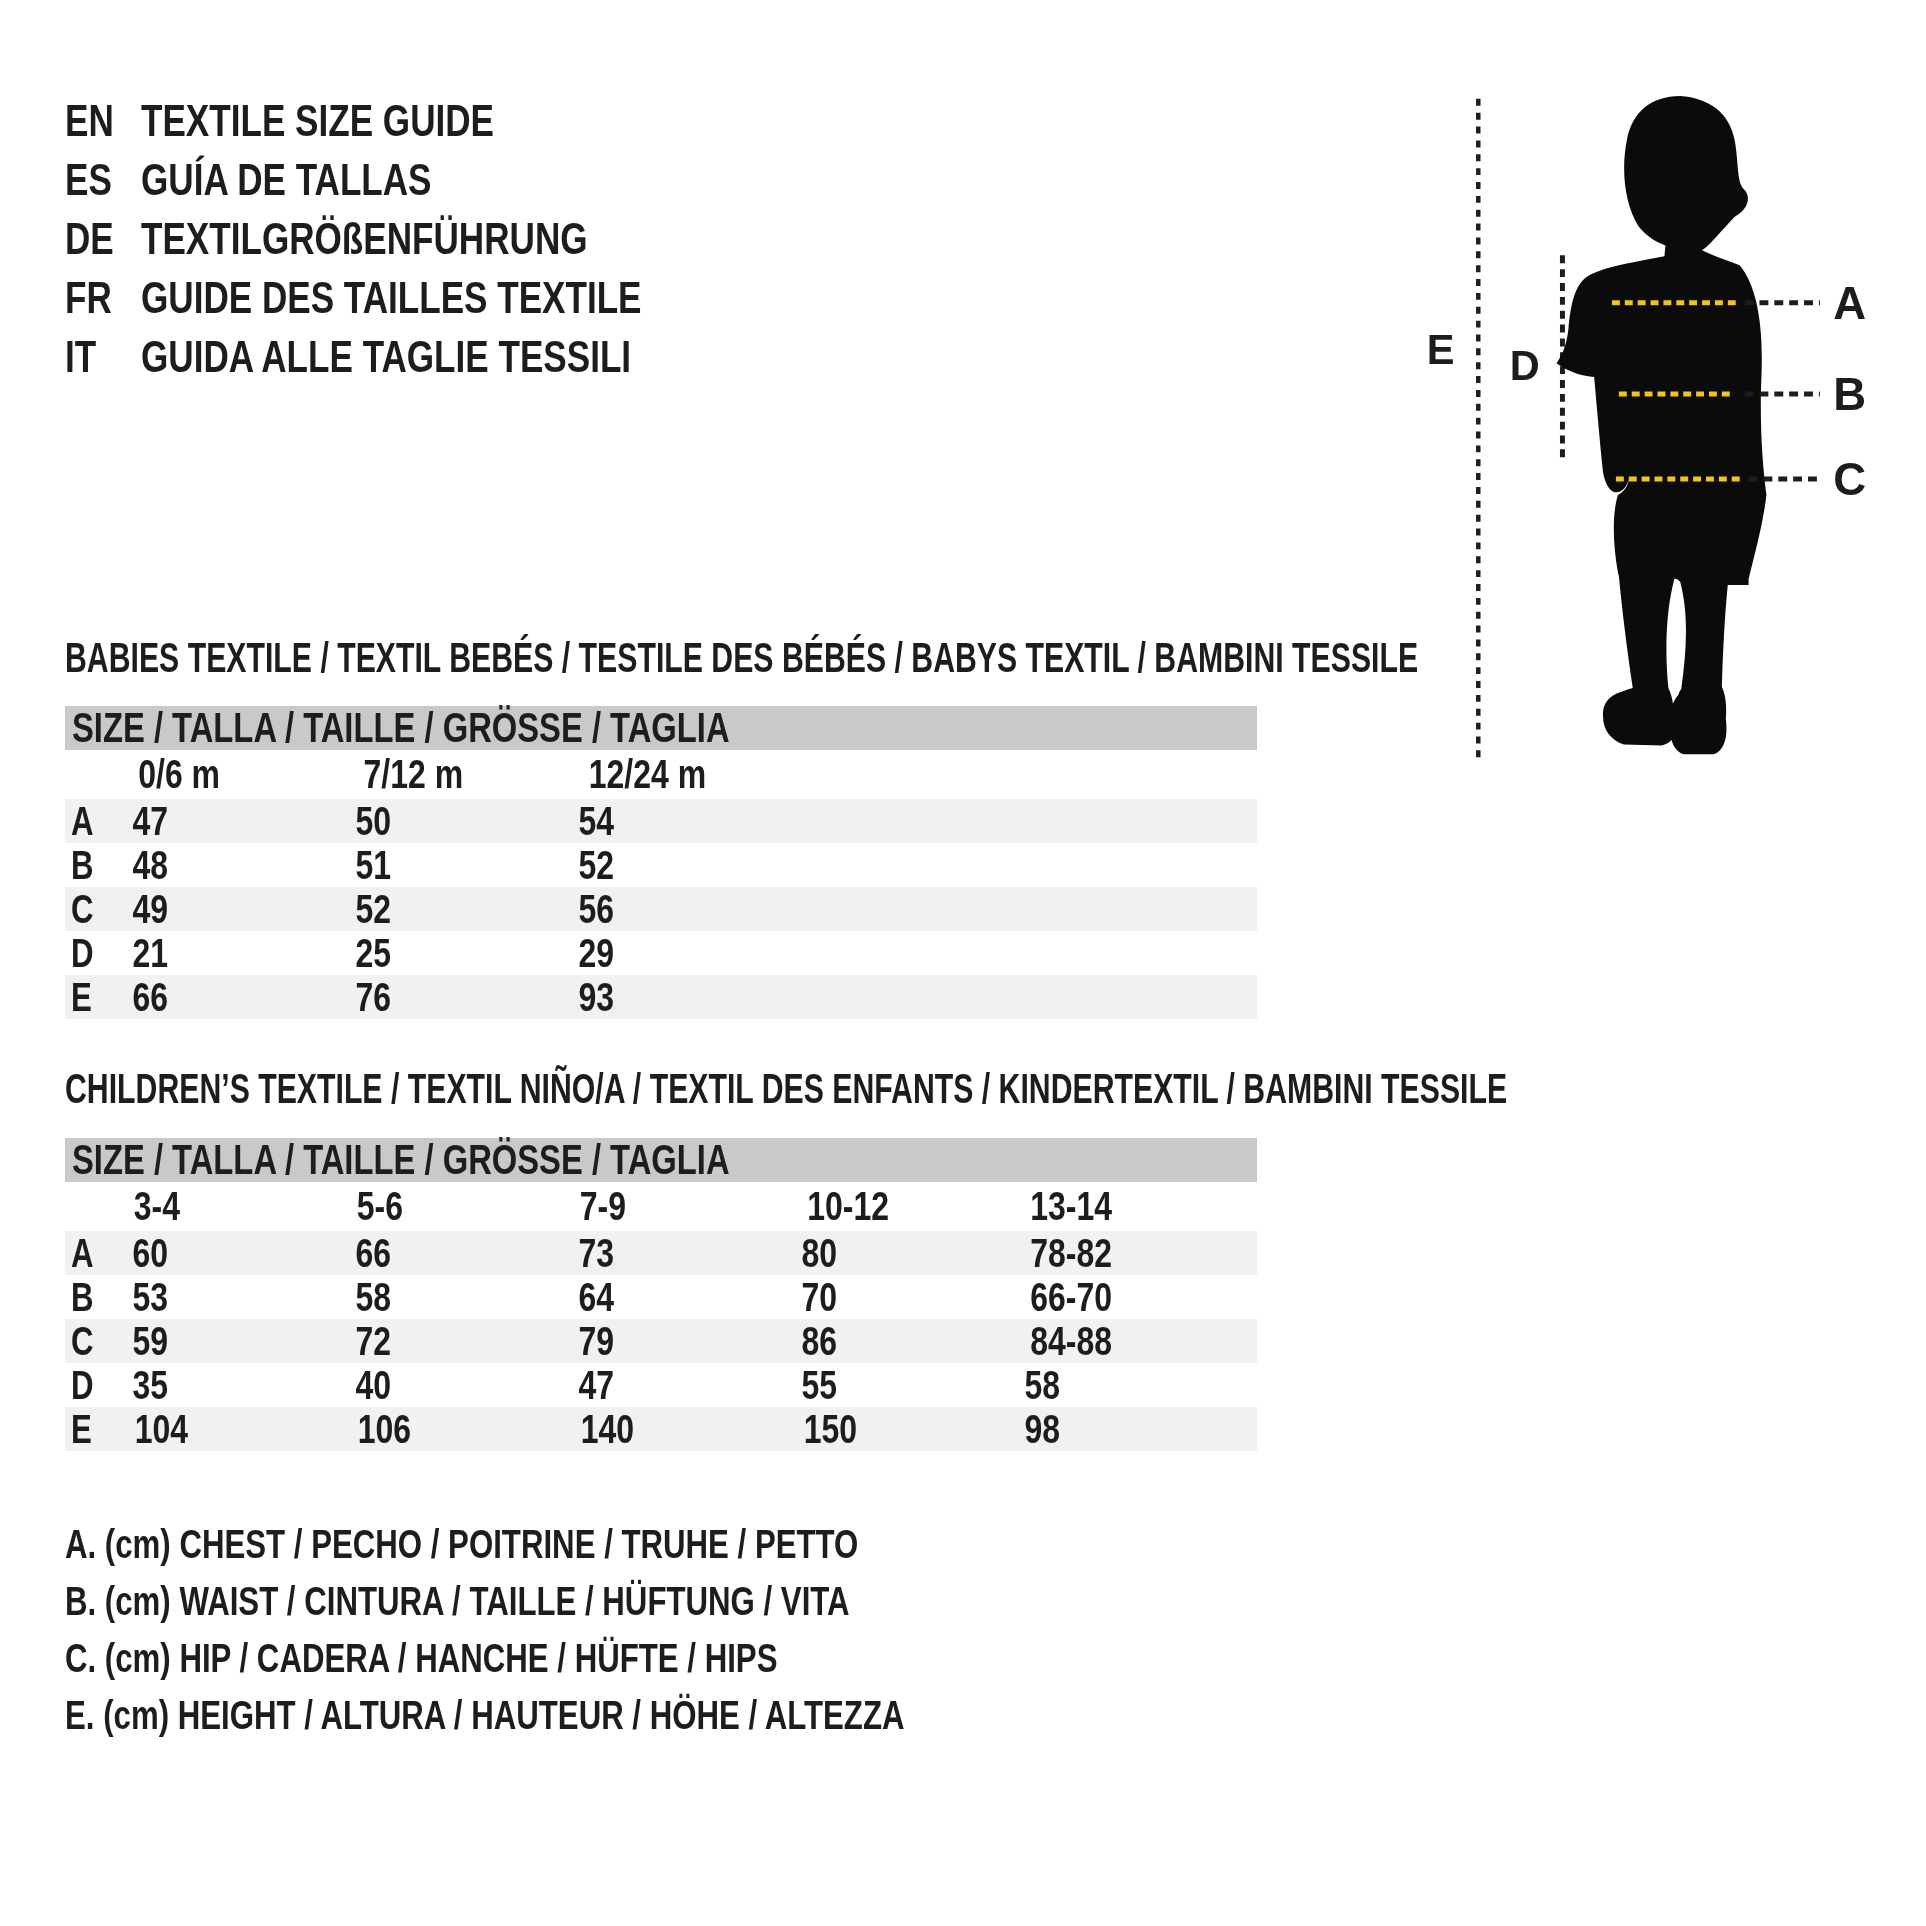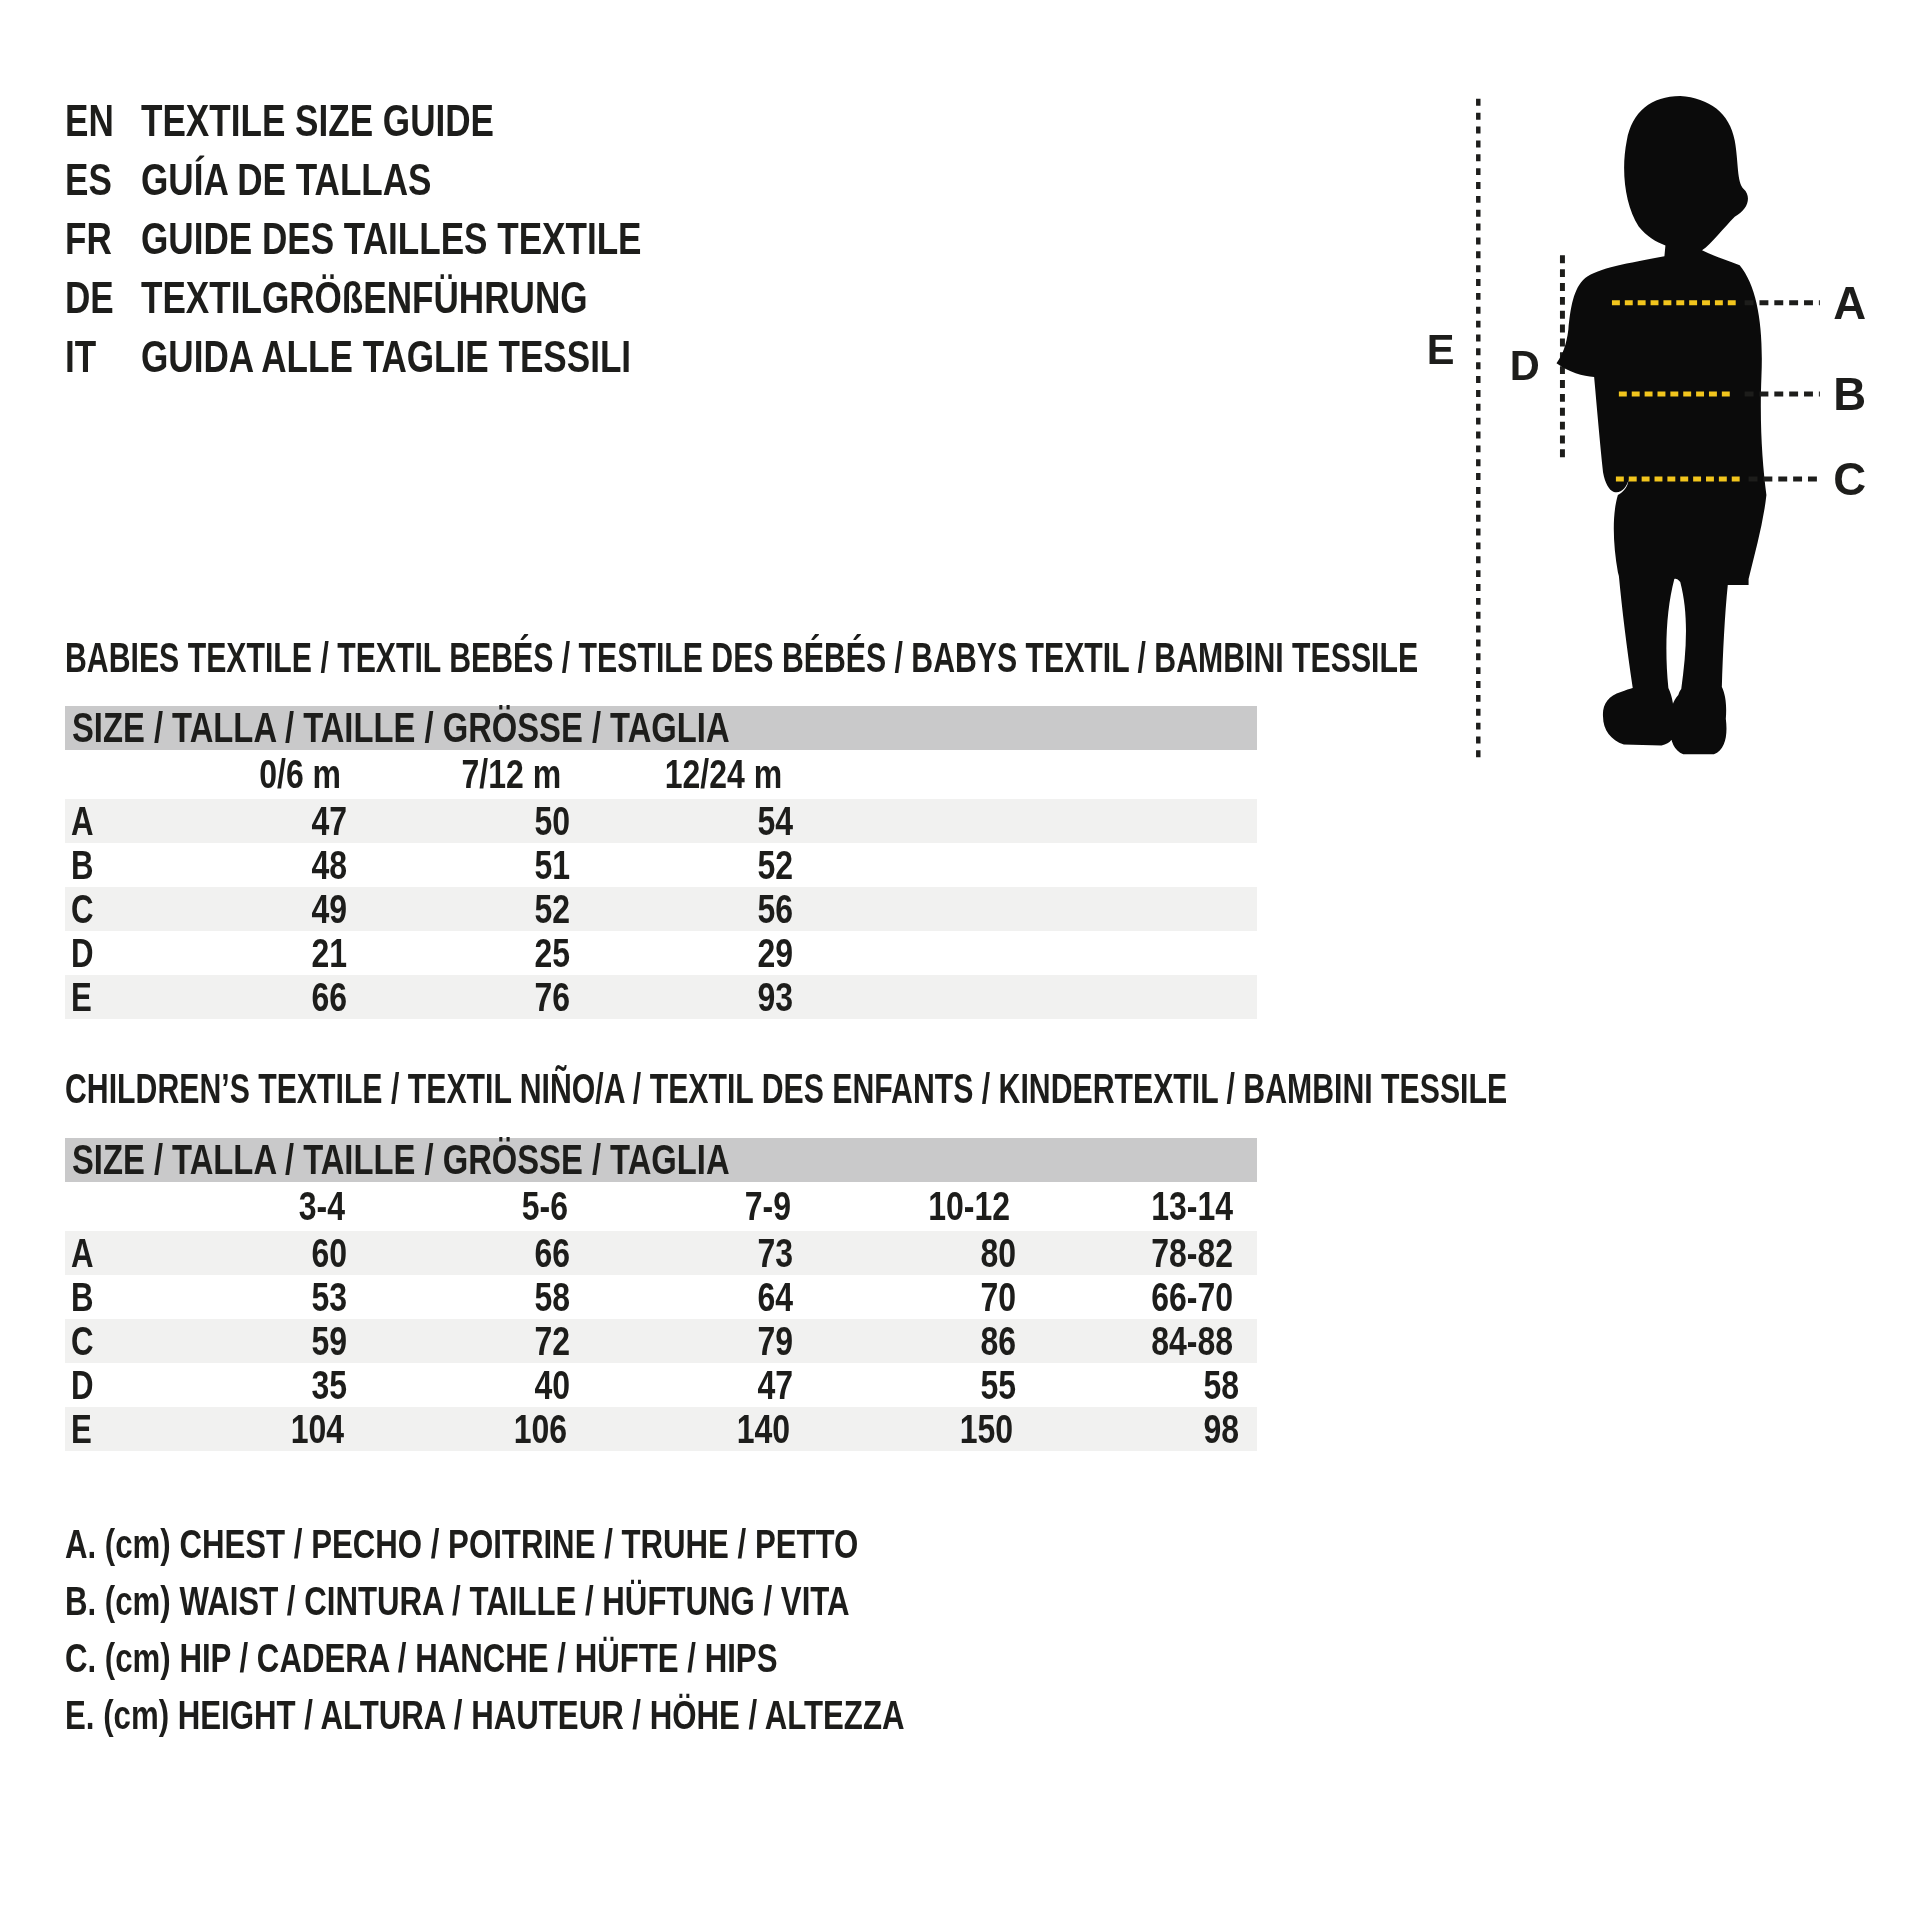--- a/index.html
+++ b/index.html
@@ -32,46 +32,46 @@
   .table-babies{top:706px;}
   .table-children{top:1138px;}
   .size-bar{height:44px;line-height:44px;background:var(--bar,#c9c9ca);
     font-size:42px;font-weight:700;padding-left:7px;box-sizing:border-box;}
   .grid{display:grid;align-items:center;}
   .grid.cols3{grid-template-columns:63px 223px 223px 223px 1fr;}
   .grid.cols5{grid-template-columns:63px 223px 223px 223px 223px 223px 1fr;}
   .col-headers{height:49px;font-size:40px;font-weight:700;}
   .rows .row{height:44px;font-size:40px;font-weight:700;}
   .rows .row:nth-child(odd){background:var(--rowgray,#f1f1f0);}
-  .cell{text-align:right;}
+  .cell{text-align:left;}
   .cell.letter{text-align:left;padding-left:6px;}
 
   
   .legend{position:absolute;left:65px;top:1516px;}
   .legend-line{height:57px;line-height:57px;font-size:40px;font-weight:700;}
 </style>
 </head>
 <body style="--ink: #1d1d1b; --bar: #c9c9ca; --rowgray: #f1f1f0;">
 
 <div class="lang-block">
   <div class="lang-row">
     <span class="lang-code"><span class="cond">EN</span></span>
     <span class="cond">TEXTILE SIZE GUIDE</span>
   </div>
   <div class="lang-row">
     <span class="lang-code"><span class="cond">ES</span></span>
     <span class="cond">GUÍA DE TALLAS</span>
   </div>
   <div class="lang-row">
+    <span class="lang-code"><span class="cond">DE</span></span>
+    <span class="cond">TEXTILGRÖßENFÜHRUNG</span>
+  </div>
+  <div class="lang-row">
     <span class="lang-code"><span class="cond">FR</span></span>
     <span class="cond">GUIDE DES TAILLES TEXTILE</span>
-  </div>
-  <div class="lang-row">
-    <span class="lang-code"><span class="cond">DE</span></span>
-    <span class="cond">TEXTILGRÖßENFÜHRUNG</span>
   </div>
   <div class="lang-row">
     <span class="lang-code"><span class="cond">IT</span></span>
     <span class="cond">GUIDA ALLE TAGLIE TESSILI</span>
   </div>
 </div>
 
 <svg class="figure-svg" width="501" height="713" viewBox="1420 80 506 720" xmlns="http://www.w3.org/2000/svg">
 
   <line x1="1493" y1="100" x2="1493" y2="770" stroke="#1d1d1b" stroke-width="4.5" stroke-dasharray="7 7"></line>

